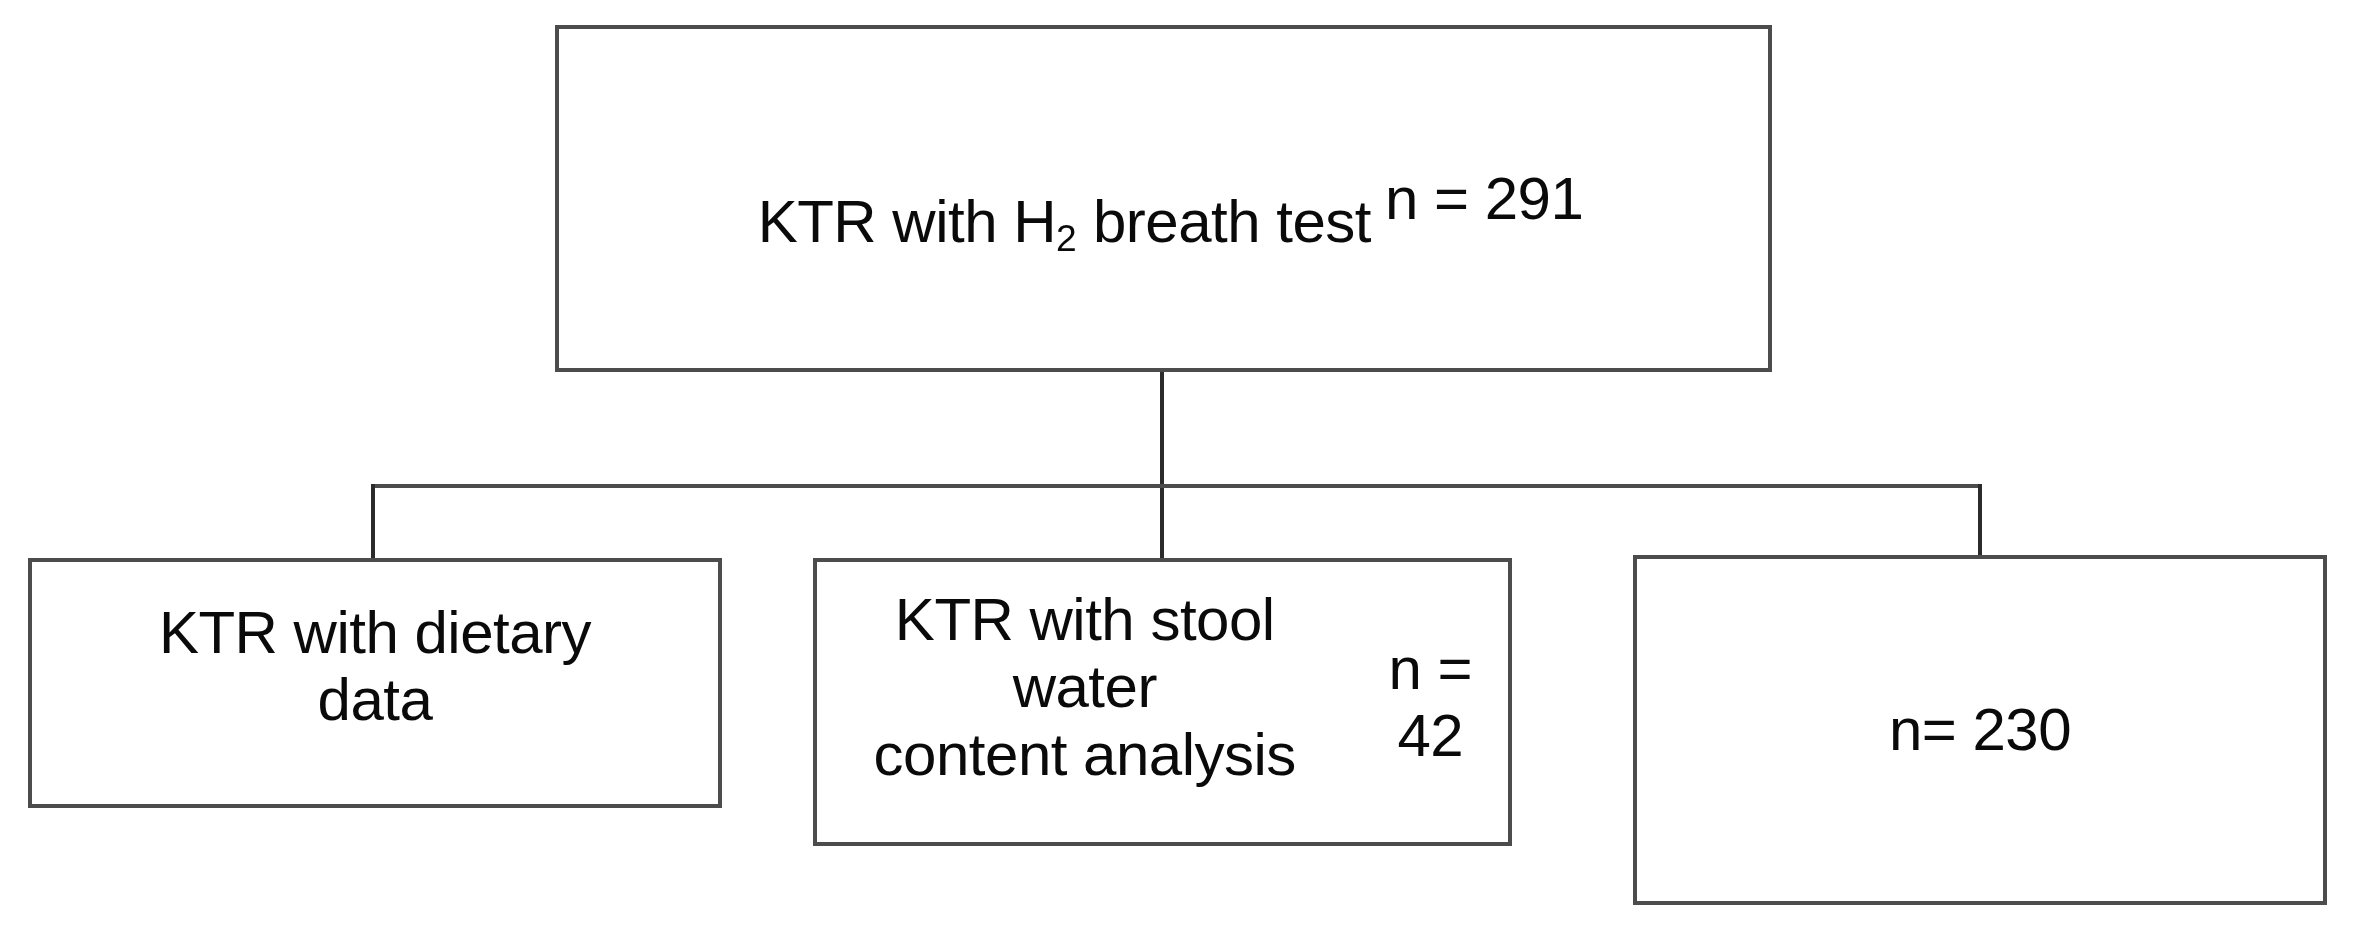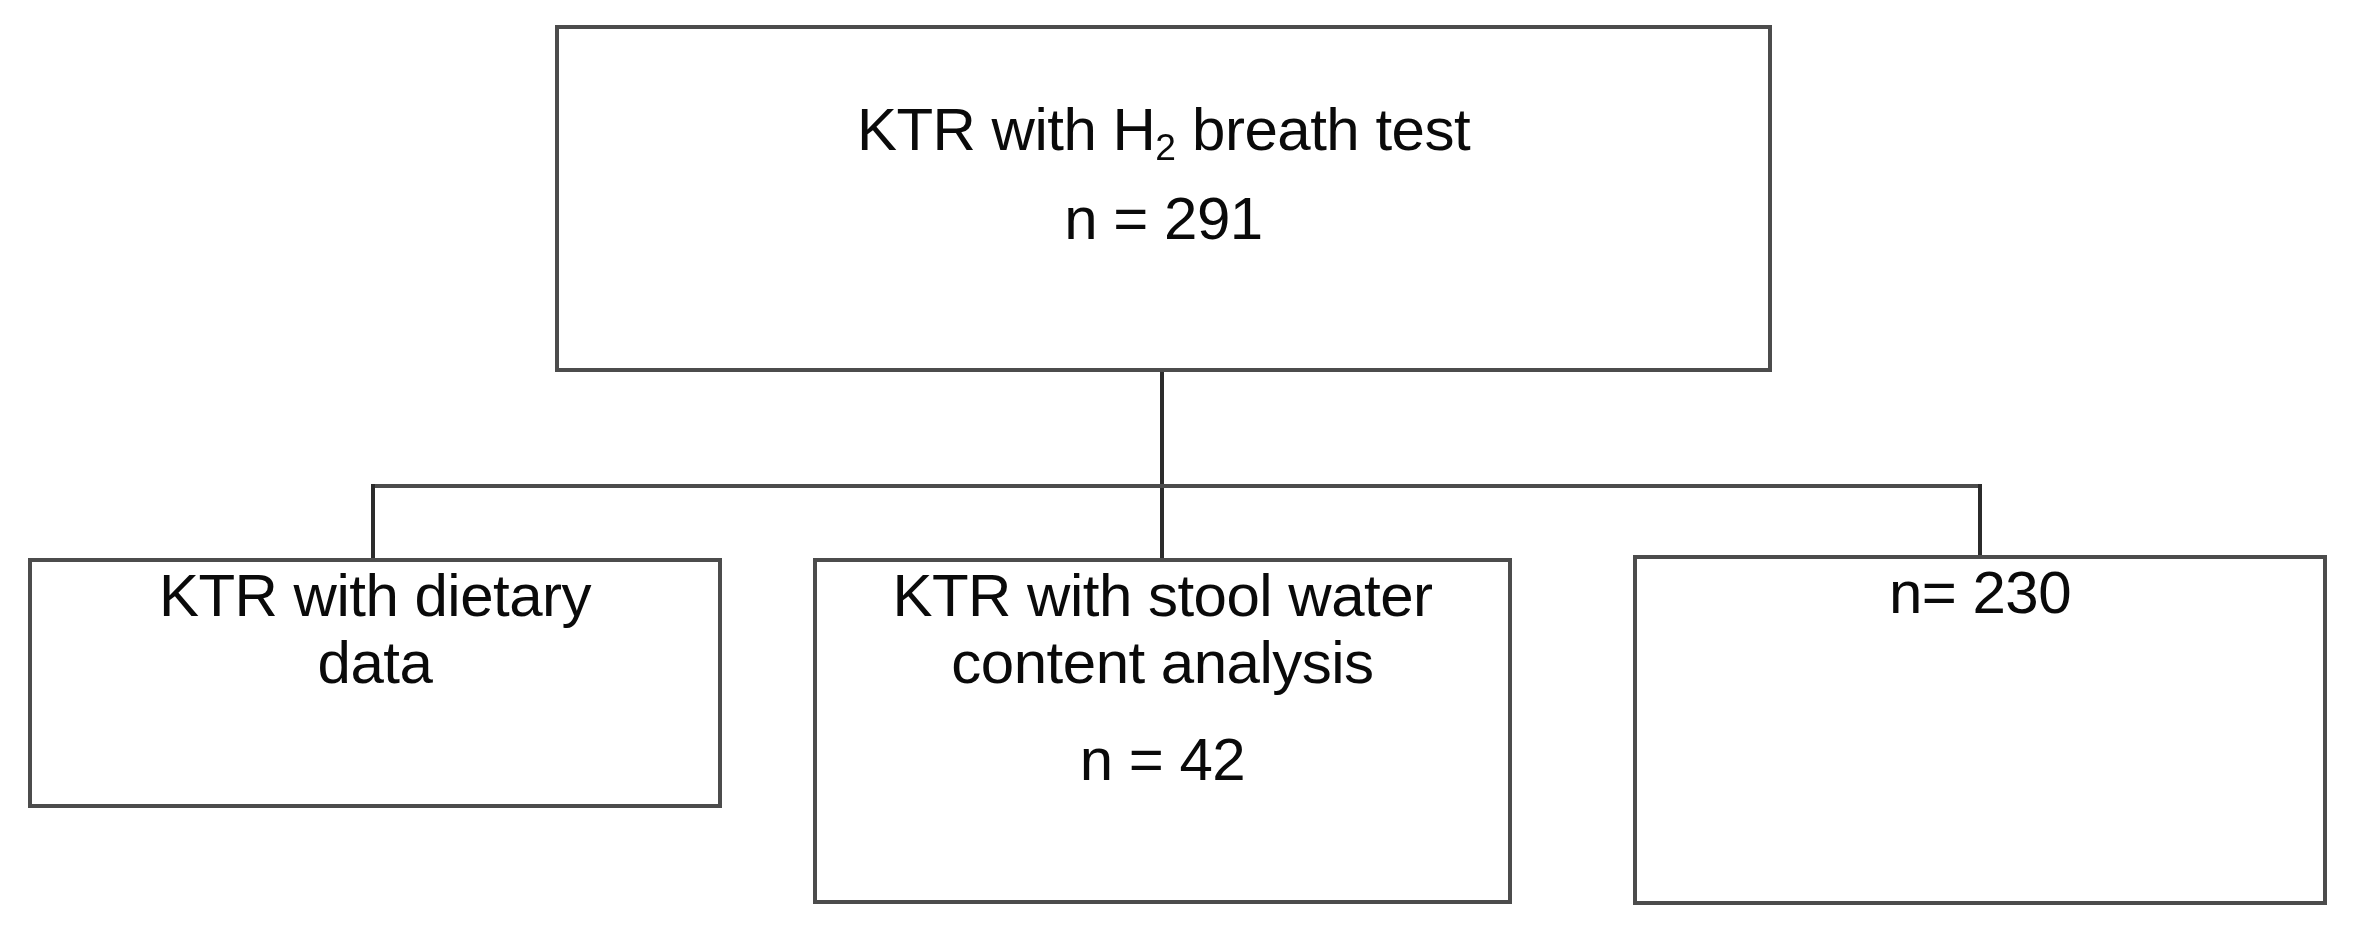--- a/index.html
+++ b/index.html
@@ -15,22 +15,23 @@
     background: #ffffff;
     font-family: "Liberation Sans", "DejaVu Sans", sans-serif;
     overflow: hidden;
   }
   .node {
     position: absolute;
     box-sizing: border-box;
     background: #ffffff;
     border: 4px solid #4c4c4c;
     display: flex;
-    flex-direction: column;
+    flex-direction: row;
     align-items: center;
+    justify-content: center;
     text-align: center;
     color: #0a0a0a;
     z-index: 2;
   }
   .node-title {
     font-size: 60px;
     line-height: 1.12;
     letter-spacing: -0.5px;
     white-space: pre-line;
     padding: 0 14px;
@@ -86,21 +87,21 @@
       <span>KTR with H</span><sub>2</sub><span> breath test</span>
     </div>
     <div class="node-count">n = 291</div>
   </div>
 
   <div class="node" id="node-dietary" style="left:28px; top:558px; width:694px; height:250px;">
     <div class="node-title">KTR with dietary
 data</div>
   </div>
 
-  <div class="node" id="node-stool" style="left:813px; top:558px; width:699px; height:346px;">
+  <div class="node" id="node-stool" style="left:813px; top:558px; width:699px; height:288px;">
     <div class="node-title">KTR with stool water
 content analysis</div>
     <div class="node-count">n = 42</div>
   </div>
 
   <div class="node" id="node-bsfs" style="left:1633px; top:555px; width:694px; height:350px;">
     <div class="node-count">n= 230</div>
   </div>
 
 </div>

